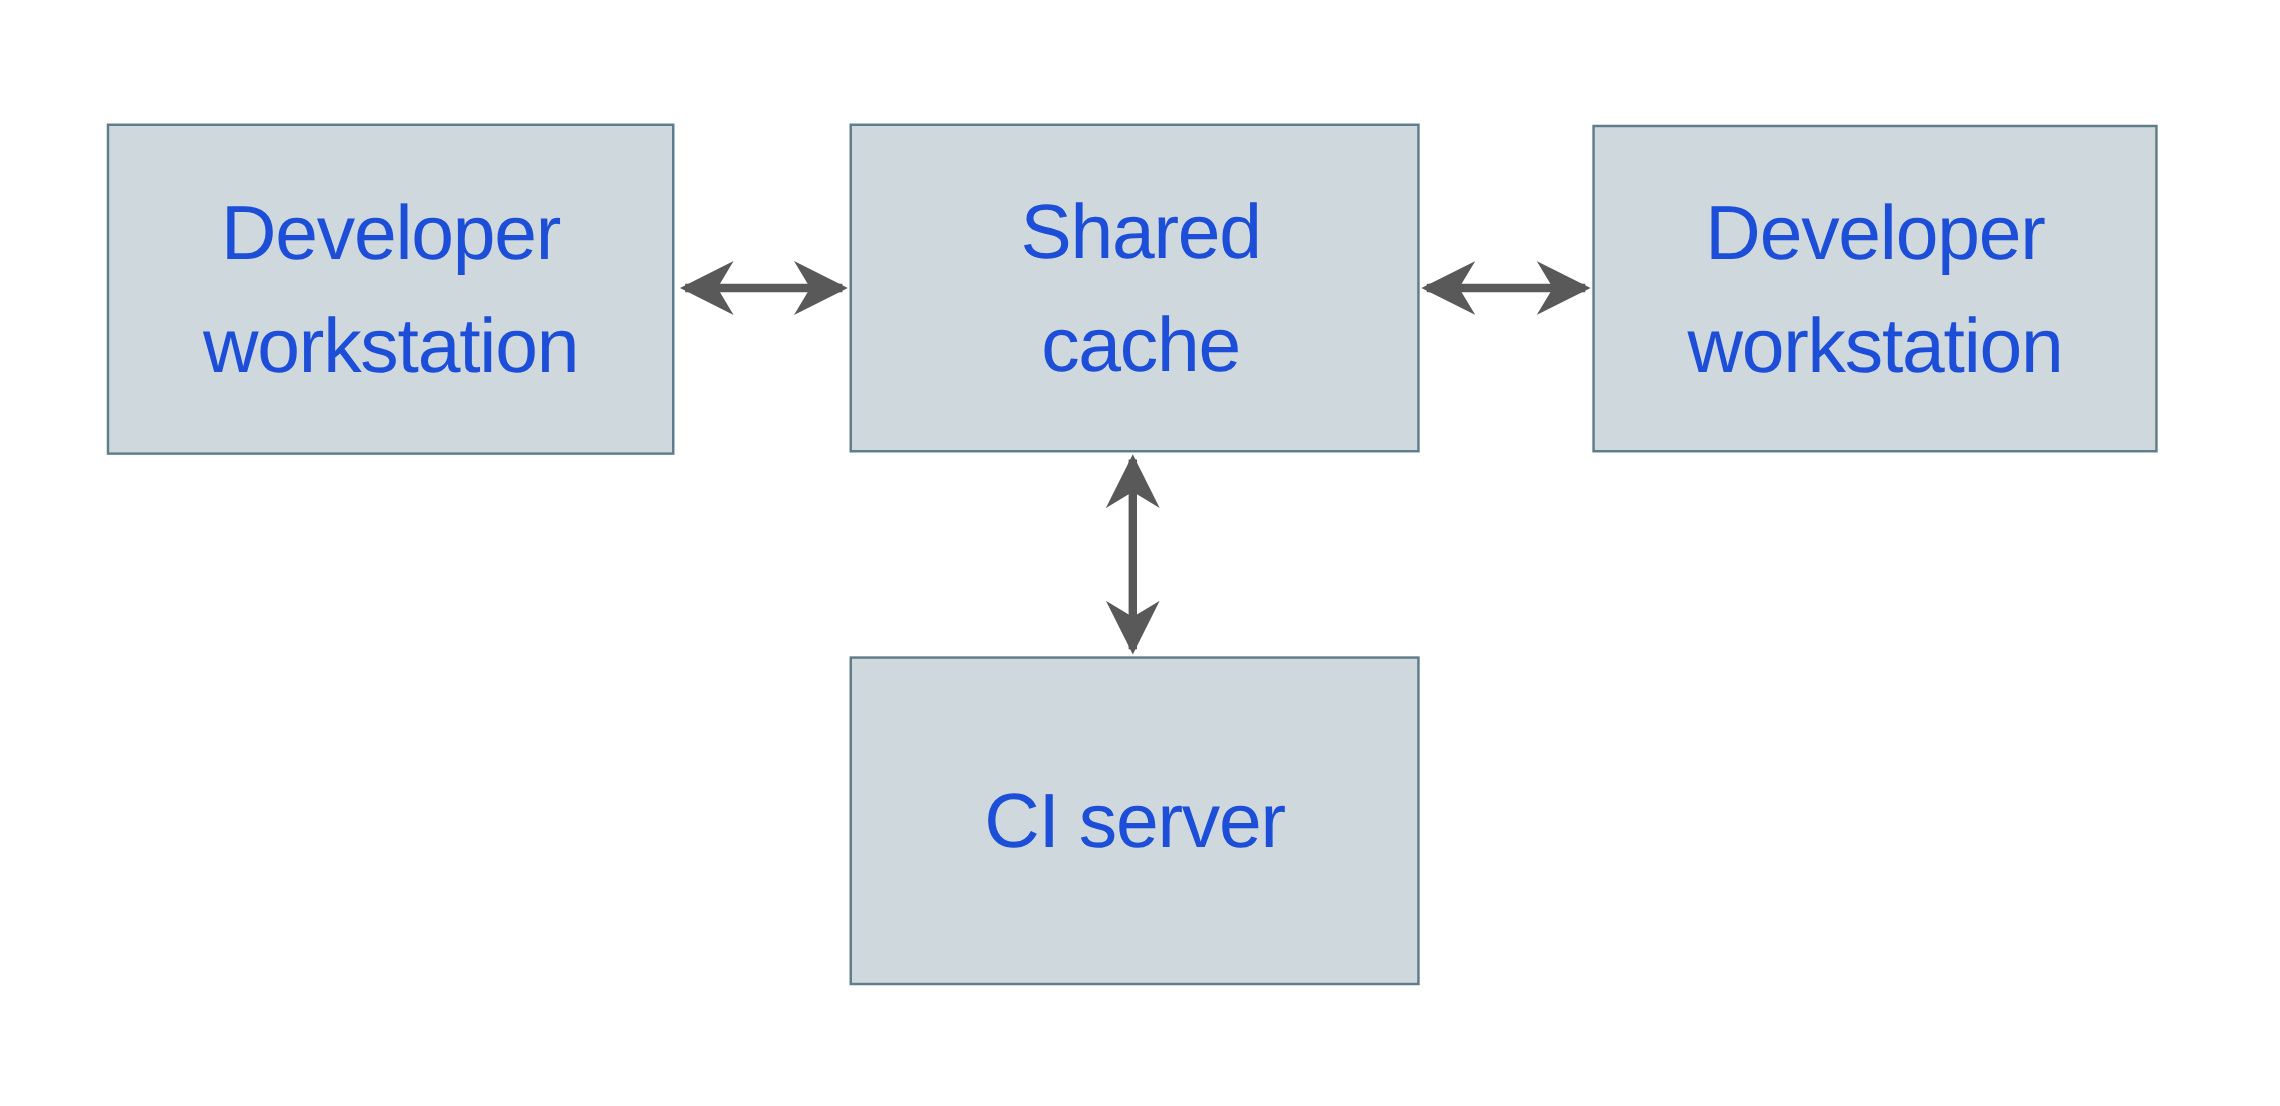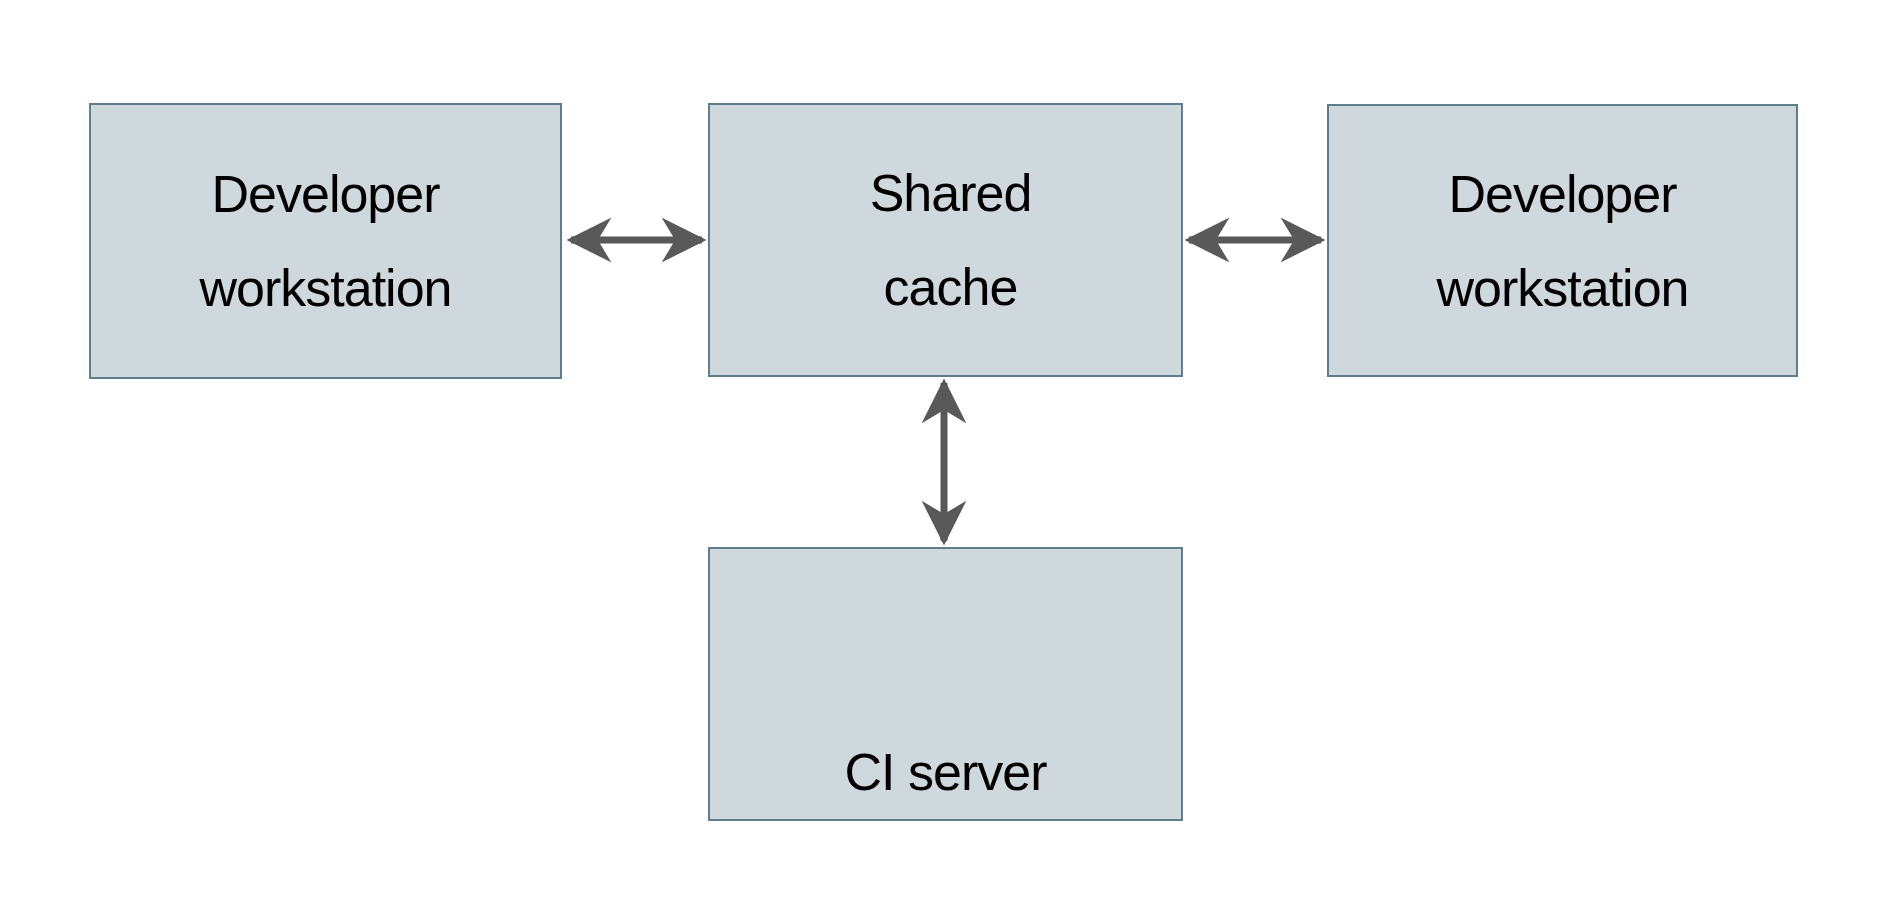--- a/index.html
+++ b/index.html
@@ -19,30 +19,30 @@
     position: absolute;
     background: #cfd8dc;
     border: 2px solid #607d8b;
     box-sizing: border-box;
     display: flex;
     align-items: center;
     justify-content: center;
     text-align: center;
   }
   .node-label {
-    font-size: 52px;
+    font-size: 64px;
     line-height: 94px;
-    color: #000000;
+    color: #1d4ed8;
     white-space: pre-line;
     letter-spacing: -1px;
   }
   .node-left   { left: 89px;   top: 103px; width: 473px; height: 276px; }
   .node-center { left: 708px;  top: 103px; width: 475px; height: 274px; padding-left: 10px; }
   .node-right  { left: 1327px; top: 104px; width: 471px; height: 273px; }
-  .node-bottom { left: 708px;  top: 547px; width: 475px; height: 274px; align-items: flex-end; }
+  .node-bottom { left: 708px;  top: 547px; width: 475px; height: 274px; }
   .edge-layer {
     position: absolute;
     left: 0; top: 0;
     width: 1900px;
     height: 922px;
     pointer-events: none;
   }
   .edge {
     stroke: #595959;
     stroke-width: 7;

